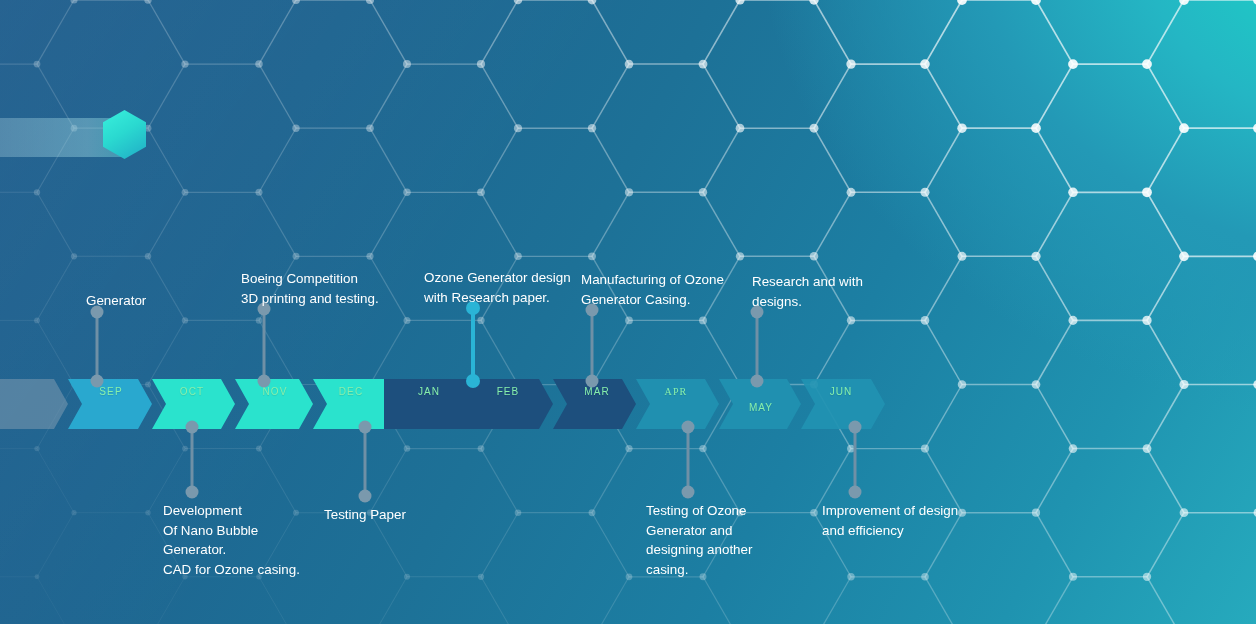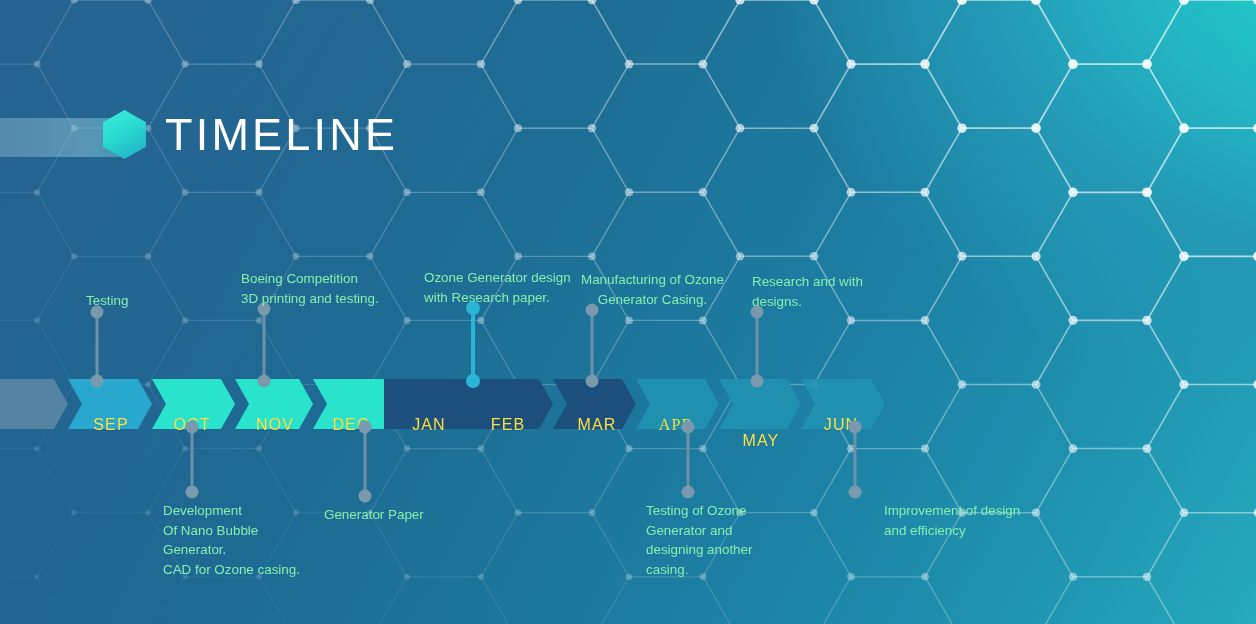--- a/index.html
+++ b/index.html
@@ -43,42 +43,42 @@
   .page-title {
     position:absolute; left:165px; top:109px;
     font-size:45px; font-weight:300; letter-spacing:3.2px;
     color:#ffffff; line-height:52px; white-space:nowrap;
   }
 
   
   .tl-wrap { position:absolute; left:0; top:379px; width:945px; height:50px; }
   .tl-wrap svg { display:block; }
   .month-label {
-    position:absolute; top:416px;
-    font-size:16px; letter-spacing:1.1px; color:#fde047;
+    position:absolute; top:386px;
+    font-size:10px; letter-spacing:1.1px; color:#86efac;
     transform:translateX(-50%); white-space:nowrap;
     text-shadow:0 1px 1px rgba(0,0,0,0.12);
   }
 
   
   .conn {
     position:absolute; width:3px;
     background:#6f90a6;
     transform:translateX(-50%);
   }
   .conn.accent { background:#2ab4d6; width:4px; }
   .dot {
     position:absolute; width:13px; height:13px; border-radius:50%;
     background:#7a99ad; transform:translate(-50%,-50%);
   }
   .dot.accent { background:#2ab4d6; width:14px; height:14px; }
 
   
   .callout {
-    position:absolute; color:#86efac;
+    position:absolute; color:#ffffff;
     font-size:13.4px; line-height:19.5px;
     white-space:pre-line;
   }
 </style>
 </head>
 <body>
 
 <div id="stage">
 
   <div class="bg-base"></div>
@@ -465,21 +465,20 @@
       <defs>
         <linearGradient id="lg" x1="0" y1="0" x2="0.55" y2="1">
           <stop offset="0%" stop-color="#39f0dc"></stop>
           <stop offset="55%" stop-color="#2ad9d0"></stop>
           <stop offset="100%" stop-color="#23b9c9"></stop>
         </linearGradient>
       </defs>
       <polygon points="21.5,0 43,12.25 43,36.75 21.5,49 0,36.75 0,12.25" fill="url(#lg)"></polygon>
     </svg>
   </div>
-  <div class="page-title">TIMELINE</div>
 
   <div class="tl-wrap">
     <svg id="tlsvg" width="945" height="50" viewBox="0 0 945 50">
         <path d="M-30,0 L54,0 L68,25 L54,50 L-30,50 L-16,25 Z" fill="#7d9bb0" fill-opacity="0.55"></path>
         <path d="M68,0 L138,0 L152,25 L138,50 L68,50 L82,25 Z" fill="#29a8cf" fill-opacity="1"></path>
         <path d="M152,0 L221,0 L235,25 L221,50 L152,50 L166,25 Z" fill="#2ae3cd" fill-opacity="1"></path>
         <path d="M235,0 L299,0 L313,25 L299,50 L235,50 L249,25 Z" fill="#2ae3cd" fill-opacity="1"></path>
         <path d="M313,0 L384,0 L384,50 L313,50 L327,25 Z" fill="#2ae3cd" fill-opacity="1"></path>
         <path d="M384,0 L468,0 L468,50 L384,50 Z" fill="#1d4f7d" fill-opacity="1"></path>
         <path d="M468,0 L539,0 L553,25 L539,50 L468,50 Z" fill="#1d4f7d" fill-opacity="1"></path>
@@ -499,61 +498,61 @@
       <div class="month-label" style="left: 597px;">MAR</div>
       <div class="month-label" style="left: 676px; font-family: Liberation Serif, serif;">APR</div>
       <div class="month-label" style="left: 761px; margin-top: 16px;">MAY</div>
       <div class="month-label" style="left: 841px;">JUN</div>
     </div>
 
   <div id="events-above">
       <div class="conn" style="left: 97px; top: 311.5px; height: 69.5px;"></div>
       <div class="dot" style="left: 97px; top: 311.5px;"></div>
       <div class="dot" style="left: 97px; top: 381px;"></div>
-      <div class="callout" style="left: 86px; top: 291px;">Testing</div>
+      <div class="callout" style="left: 86px; top: 291px;">Generator</div>
       <div class="conn" style="left: 264px; top: 309px; height: 72px;"></div>
       <div class="dot" style="left: 264px; top: 309px;"></div>
       <div class="dot" style="left: 264px; top: 381px;"></div>
       <div class="callout" style="left: 241px; top: 269px;">Boeing Competition
 3D printing and testing.</div>
       <div class="conn accent" style="left: 473px; top: 308px; height: 73px;"></div>
       <div class="dot accent" style="left: 473px; top: 308px;"></div>
       <div class="dot accent" style="left: 473px; top: 381px;"></div>
       <div class="callout" style="left: 424px; top: 268px;">Ozone Generator design
 with Research paper.</div>
       <div class="conn" style="left: 592px; top: 310px; height: 71px;"></div>
       <div class="dot" style="left: 592px; top: 310px;"></div>
       <div class="dot" style="left: 592px; top: 381px;"></div>
-      <div class="callout" style="left: 581px; top: 270px; text-align: center;">Manufacturing of Ozone
+      <div class="callout" style="left: 581px; top: 270px;">Manufacturing of Ozone
 Generator Casing.</div>
       <div class="conn" style="left: 757px; top: 312px; height: 69px;"></div>
       <div class="dot" style="left: 757px; top: 312px;"></div>
       <div class="dot" style="left: 757px; top: 381px;"></div>
       <div class="callout" style="left: 752px; top: 272px;">Research and with
 designs.</div>
     </div>
   <div id="events-below">
       <div class="conn" style="left: 192px; top: 427px; height: 65px;"></div>
       <div class="dot" style="left: 192px; top: 427px;"></div>
       <div class="dot" style="left: 192px; top: 492px;"></div>
       <div class="callout" style="left: 163px; top: 501px;">Development
 Of Nano Bubble
 Generator.
 CAD for Ozone casing.</div>
       <div class="conn" style="left: 365px; top: 427px; height: 69px;"></div>
       <div class="dot" style="left: 365px; top: 427px;"></div>
       <div class="dot" style="left: 365px; top: 496px;"></div>
-      <div class="callout" style="left: 324px; top: 505px;">Generator Paper</div>
+      <div class="callout" style="left: 324px; top: 505px;">Testing Paper</div>
       <div class="conn" style="left: 688px; top: 427px; height: 65px;"></div>
       <div class="dot" style="left: 688px; top: 427px;"></div>
       <div class="dot" style="left: 688px; top: 492px;"></div>
       <div class="callout" style="left: 646px; top: 501px;">Testing of Ozone
 Generator and
 designing another
 casing.</div>
       <div class="conn" style="left: 855px; top: 427px; height: 65px;"></div>
       <div class="dot" style="left: 855px; top: 427px;"></div>
       <div class="dot" style="left: 855px; top: 492px;"></div>
-      <div class="callout" style="left: 884px; top: 501px;">Improvement of design
+      <div class="callout" style="left: 822px; top: 501px;">Improvement of design
 and efficiency</div>
     </div>
 
 </div>
 
 </body></html>

